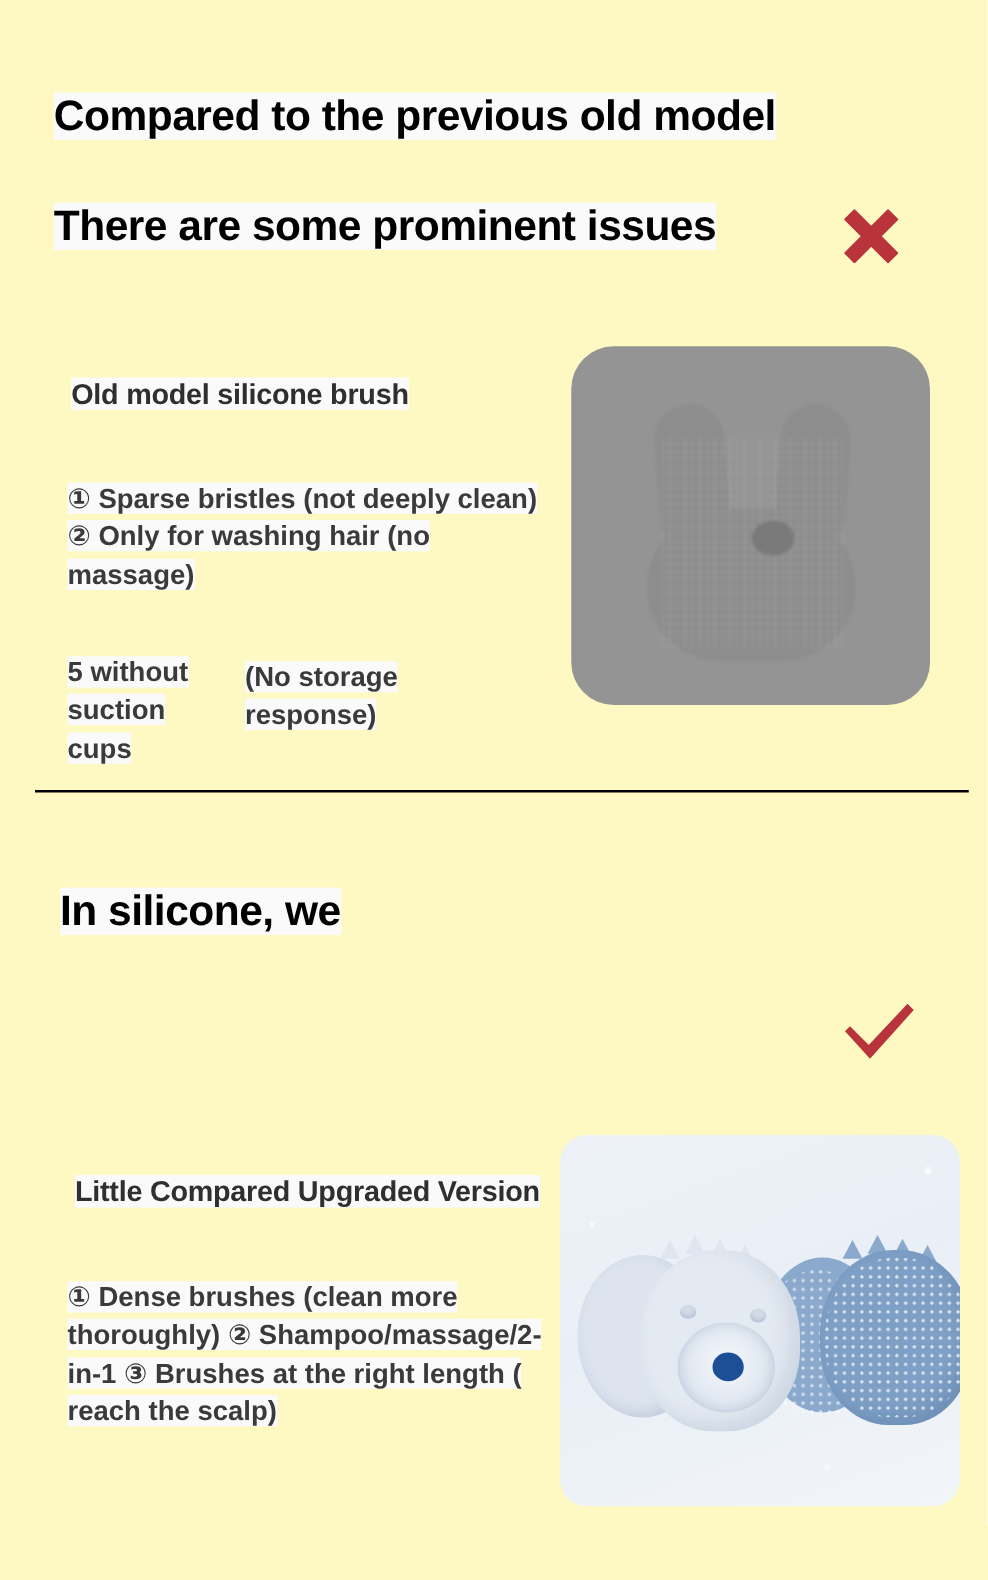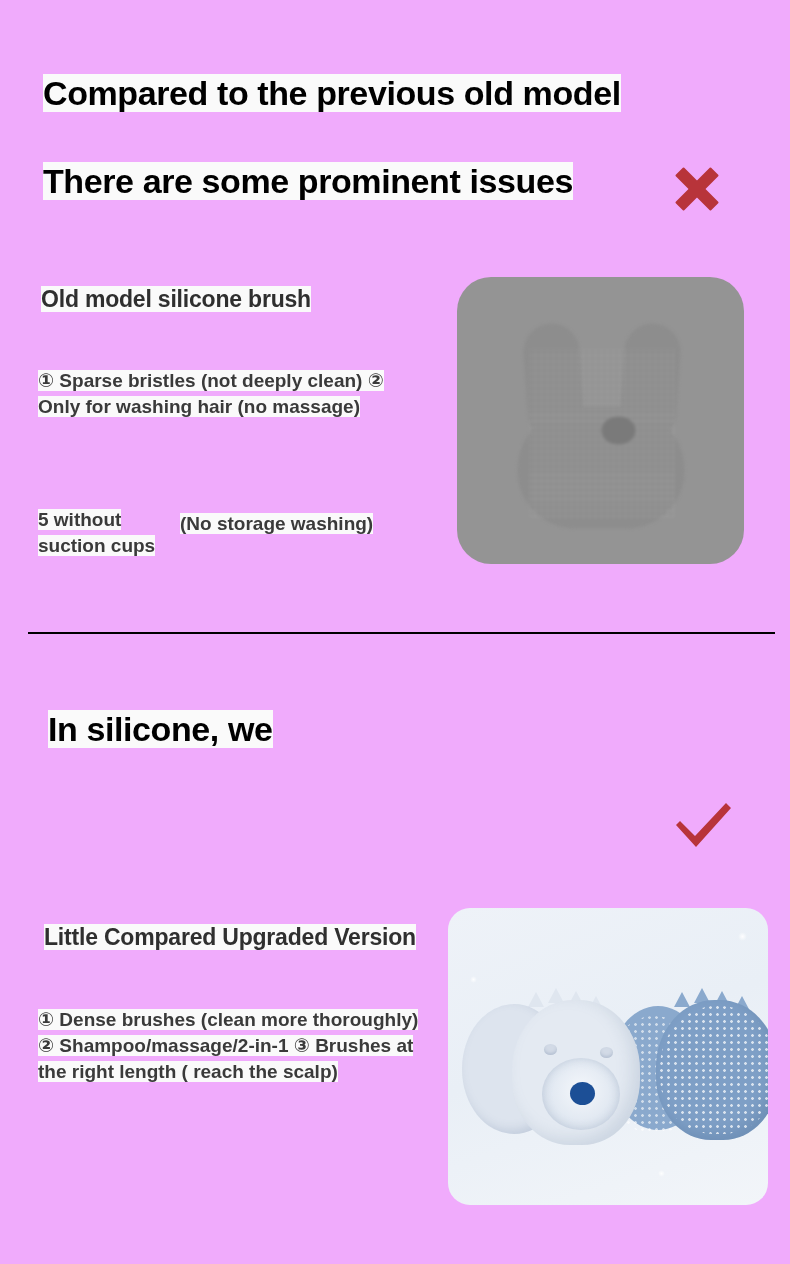--- a/index.html
+++ b/index.html
@@ -12,21 +12,21 @@
     height: 1264px;
     position: relative;
     overflow: hidden;
     font-family: "Liberation Sans", "DejaVu Sans", sans-serif;
     -webkit-font-smoothing: antialiased;
   }
 
   .page {
     position: absolute;
     inset: 0;
-    background: #f0abfc;
+    background: #fef9c3;
   }
 
   
   .hl {
     
     background: #fafafa;
     display: inline;
     box-decoration-break: clone;
     -webkit-box-decoration-break: clone;
   }
@@ -42,30 +42,30 @@
     white-space: pre-wrap;
   }
 
   .sub-head {
     position: absolute;
     font-size: 23px;
     font-weight: 700;
     color: #2f2f2f;
     letter-spacing: -0.2px;
     line-height: 1.3;
-    margin: 0;
+    margin: 16px;
   }
 
   .body-txt {
     position: absolute;
-    font-size: 19px;
+    font-size: 22px;
     font-weight: 600;
     color: #3a3a3a;
     line-height: 1.38;
-    margin: 0;
+    margin: 16px;
   }
 
   
   #head-compared { left: 43px; top: 72px; width: 680px; }
   #head-issues   { left: 43px; top: 160px; width: 600px; }
 
   #icon-x {
     position: absolute;
     left: 668px;
     top: 163px;
@@ -293,21 +293,21 @@
     <g fill="#b8343a">
       <rect x="4" y="20" width="50" height="12" rx="1" transform="rotate(45 29 26)"></rect>
       <rect x="4" y="20" width="50" height="12" rx="1" transform="rotate(-45 29 26)"></rect>
     </g>
   </svg>
 
   <h2 class="sub-head" id="label-old-model"><span class="hl">Old model silicone brush</span></h2>
 
   <p class="body-txt" id="old-list-1"><span class="hl">① Sparse bristles (not deeply clean) ② Only for washing hair (no massage)</span></p>
   <p class="body-txt" id="old-list-3"><span class="hl">5 without suction cups</span></p>
-  <p class="body-txt" id="old-list-4"><span class="hl">(No storage washing)</span></p>
+  <p class="body-txt" id="old-list-4"><span class="hl">(No storage response)</span></p>
 
   <div id="photo-old">
     <div class="old-bunny">
       <div class="old-ear l"></div>
       <div class="old-ear r"></div>
       <div class="old-body"></div>
       <div class="old-grid"></div>
       <div class="old-hole"></div>
     </div>
   </div>

